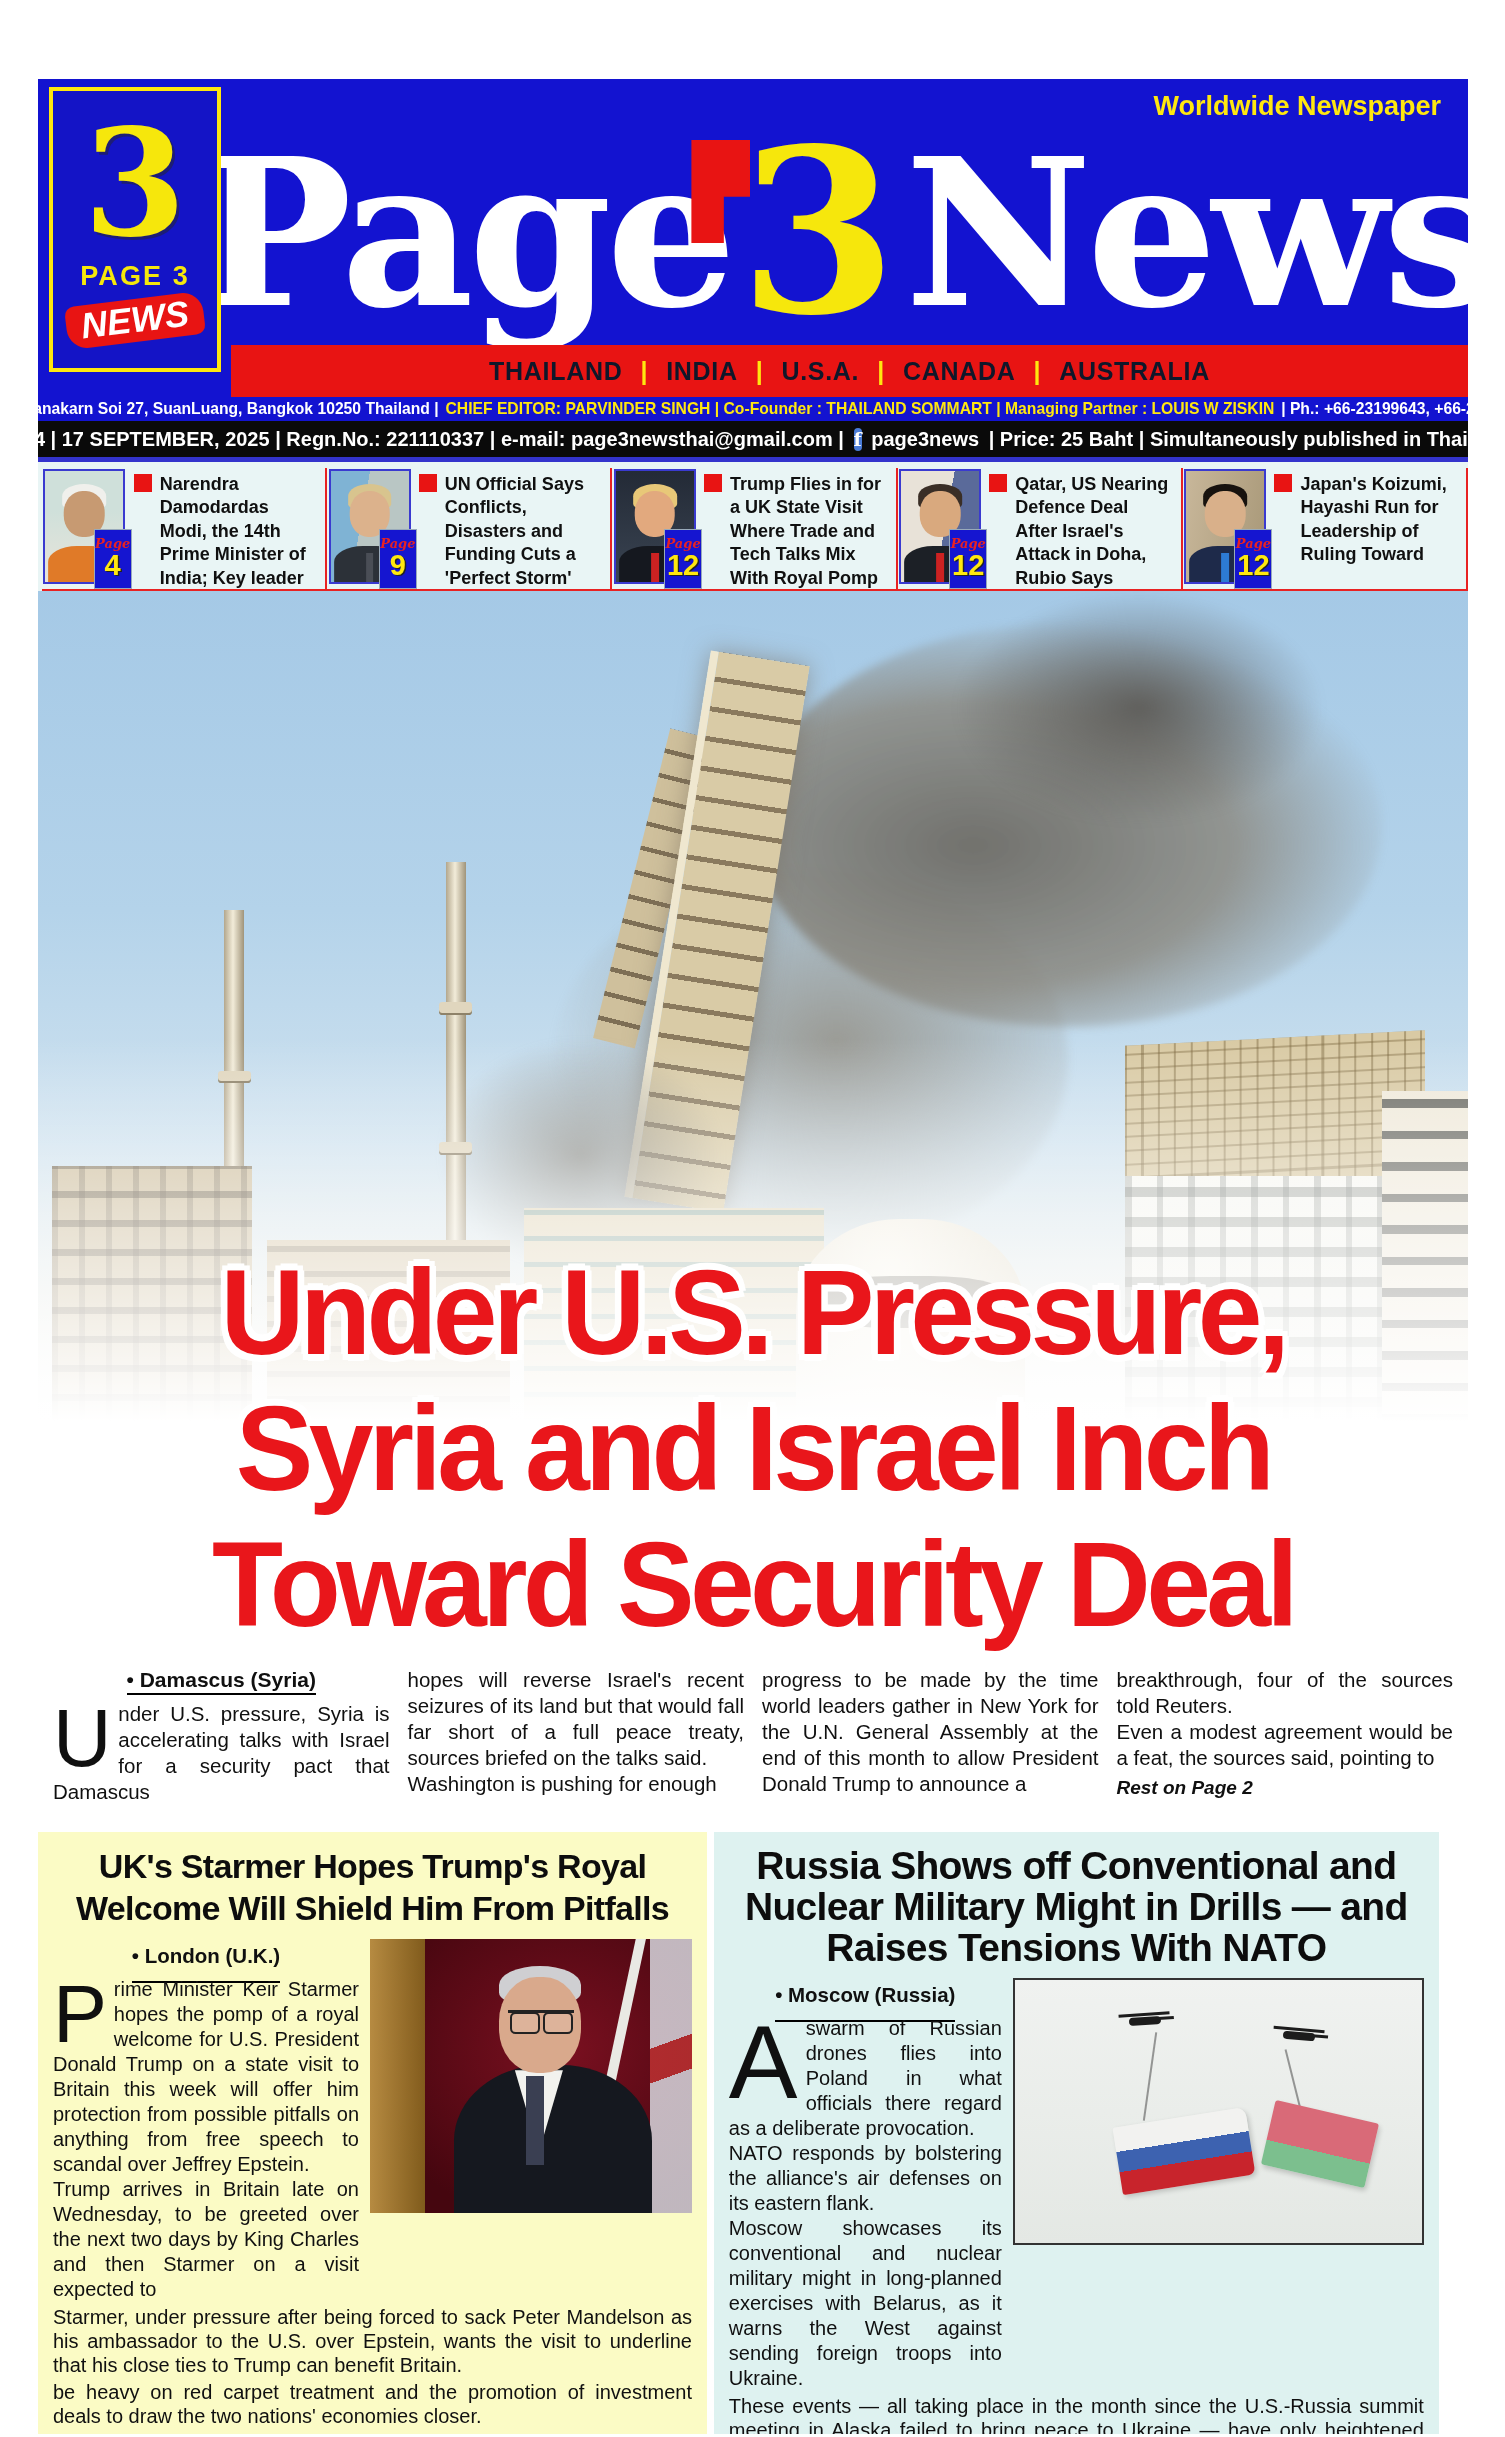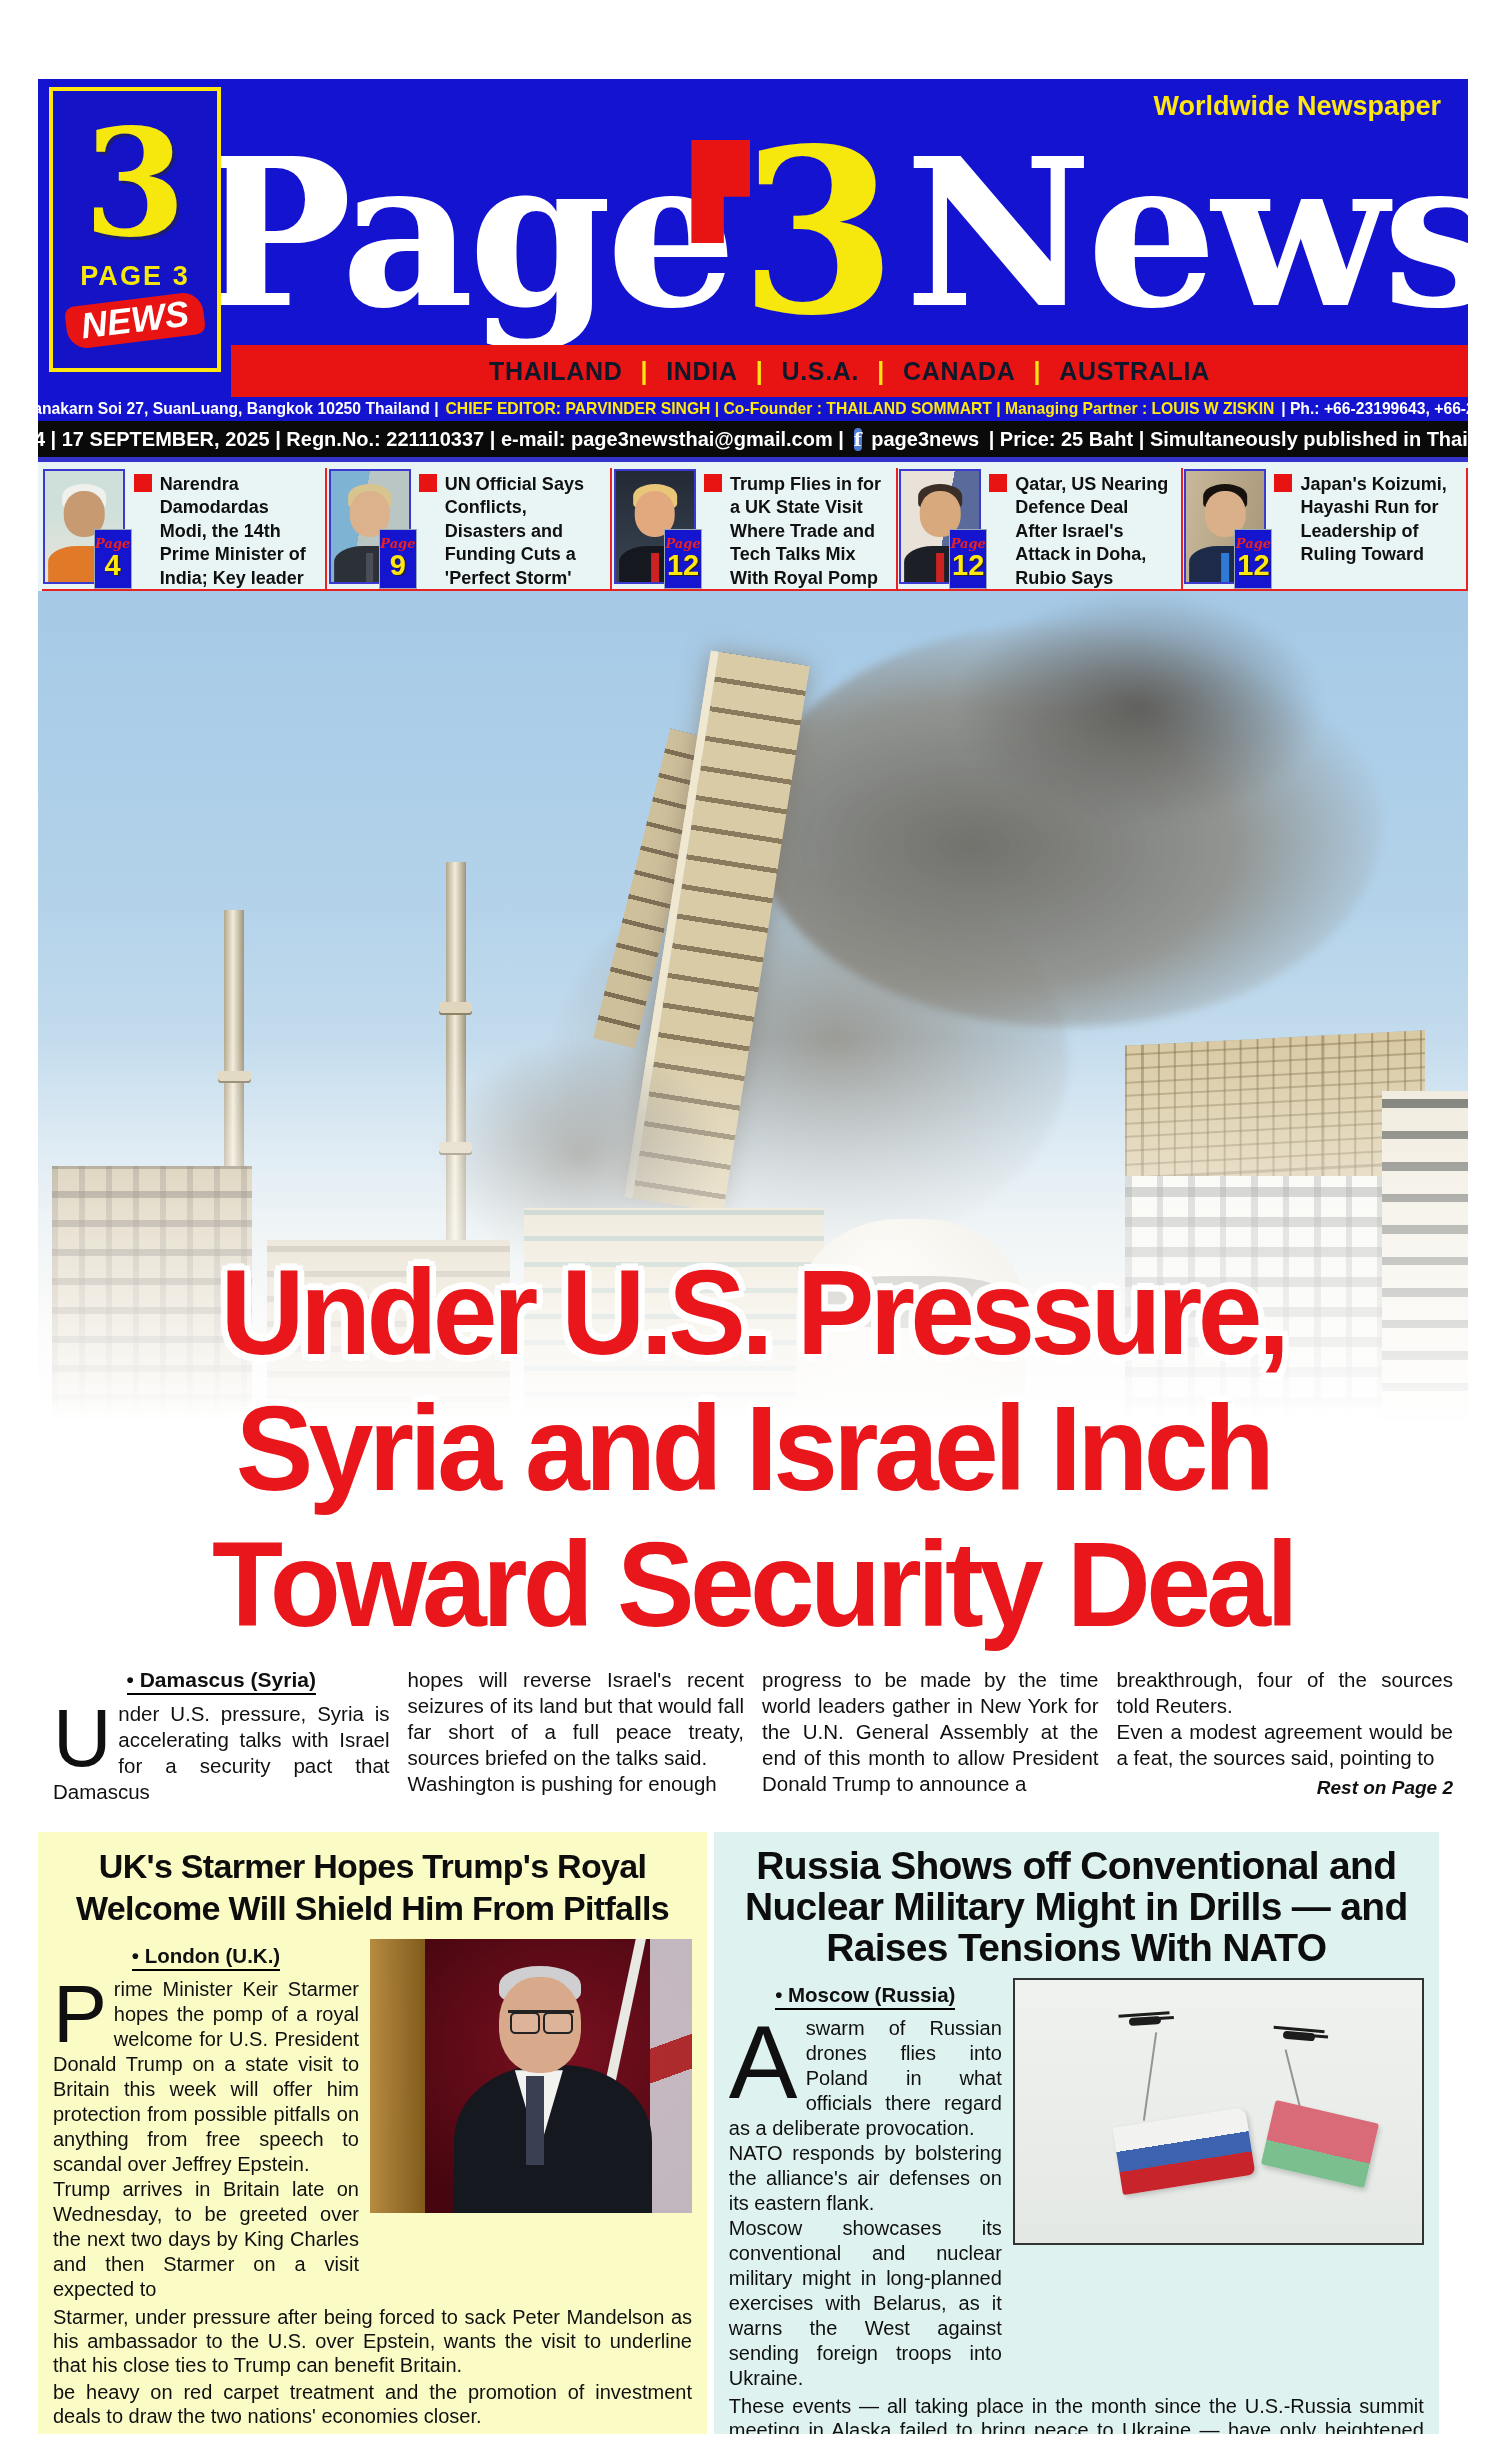--- a/index.html
+++ b/index.html
@@ -84,34 +84,34 @@
   .hl{font-weight:bold;font-size:120px;line-height:136px;letter-spacing:-4.8px;color:#e9161b;transform:scaleX(.97);
       text-shadow:-5.5px -5.5px 0 #fff,5.5px -5.5px 0 #fff,-5.5px 5.5px 0 #fff,5.5px 5.5px 0 #fff,0 -6.8px 0 #fff,0 6.8px 0 #fff,-6.8px 0 0 #fff,6.8px 0 0 #fff;}
 
   
   .cols{display:flex;gap:18px;padding:12.3px 15px 0 15px;height:171px;overflow:hidden;}
   .col{flex:1;font-size:20.5px;line-height:26px;text-align:justify;}
   .dateline{display:block;text-align:center;font-weight:bold;font-size:21px;margin-bottom:8.2px;}
   .dateline span{border-bottom:2.1px solid #000;padding-bottom:2.1px;}
   .dropcap{float:left;font-size:81px;line-height:63px;margin:5.5px 6.8px 0 0;font-weight:400;}
   .dropcap-big{float:left;font-size:103px;line-height:81px;margin:5.5px 8.2px 0 0;font-weight:400;}
-  .rest{font-weight:bold;font-style:italic;font-size:19px;text-align:right;margin-top:4.1px;}
+  .rest{font-weight:bold;font-style:italic;font-size:19px;margin-top:4.1px;}
 
   
   .bottom{display:flex;gap:6.8px;margin-top:5.5px;height:602px;}
   .art{position:relative;padding:11px 15px;overflow:hidden;}
   .art-left{width:669px;background:#fbfbc5;}
   .art-right{width:725px;background:#def2f0;}
   .art-headline{text-align:center;font-weight:bold;color:#0d0d0d;}
   .art-left .art-headline{font-size:34px;line-height:42px;letter-spacing:-0.7px;margin:2.7px 0 9.6px;}
   .art-right .art-headline{font-size:39px;line-height:41px;letter-spacing:-0.7px;margin:2.7px 0 9.6px;}
   .art-row{display:flex;gap:11px;}
   .art-coltext{flex:1;font-size:20px;line-height:25px;text-align:justify;}
   .art-dateline{text-align:center;font-weight:bold;font-size:20.5px;margin:4.1px 0 9.6px;}
-  .art-dateline span{border-bottom:2.1px solid #000;padding-bottom:2px;}
+  .art-dateline span{border-bottom:2.1px solid #000;padding-bottom:14px;}
   .art-full{font-size:20px;line-height:24px;text-align:justify;margin-top:2.7px;}
   .caps-line{font-size:20px;line-height:24px;margin-top:1.4px;}
 
   
   .starmer-photo{position:relative;flex:0 0 322px;height:274px;background:radial-gradient(ellipse at 60% 40%,#7a1020,#45060f 75%);overflow:hidden;}
   .curtain{position:absolute;left:0;top:0;bottom:0;width:17%;background:linear-gradient(90deg,#caa24a,#8a6a1e);opacity:.85;}
   .pole{position:absolute;right:24%;top:-12%;width:9.6px;height:130%;background:#e9e9e4;transform:rotate(12deg);}
   .ukflag{position:absolute;right:0;top:0;width:13%;height:100%;background:linear-gradient(160deg,#dfe3ea 0 38%,#c23333 38% 50%,#dfe3ea 50% 100%);opacity:.8;}
   .st-head{position:absolute;left:40%;top:14%;width:82px;height:96px;background:#d9a98c;border-radius:46%;}
   .st-hair{position:absolute;left:40%;top:10%;width:82px;height:38px;background:#cfcfd2;border-radius:50% 50% 30% 30%;}

